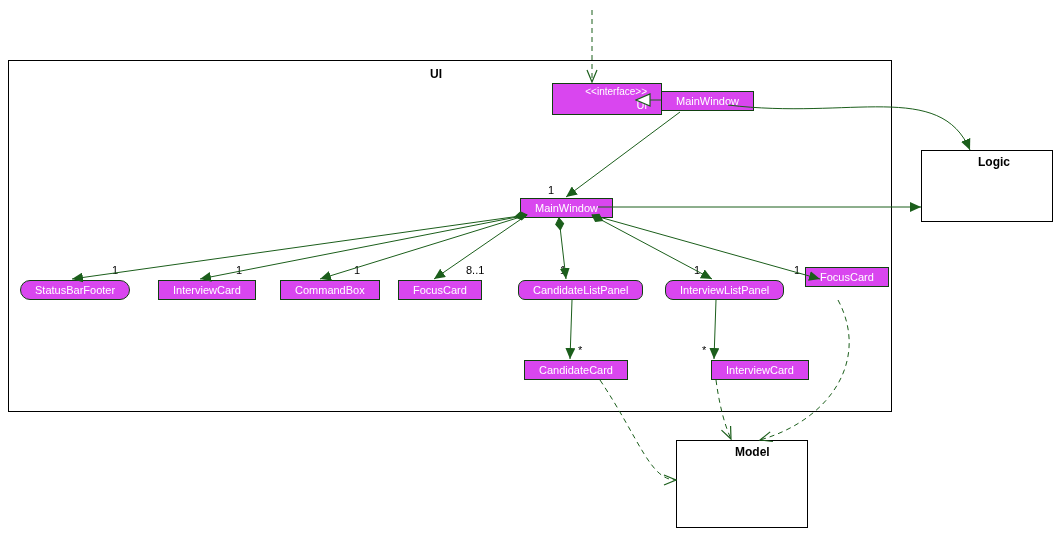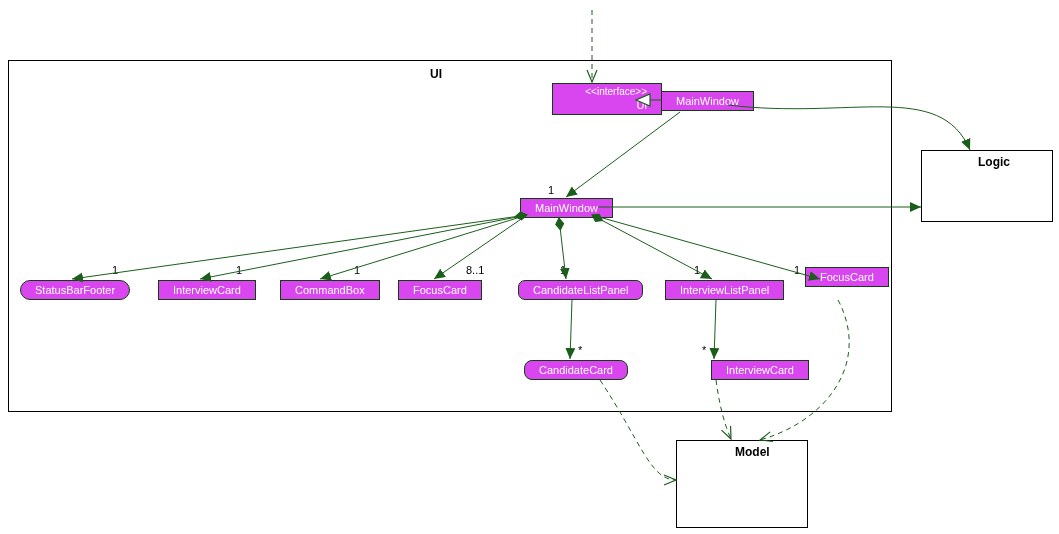--- a/index.html
+++ b/index.html
@@ -64,24 +64,24 @@
 
 <div class="class-box" style="left:661px; top:91px;"><span>MainWindow</span></div>
 
 <div class="class-box" style="left:520px; top:198px;"><span>MainWindow</span></div>
 
 <div class="class-box" style="left:20px; top:280px;border-radius:10px;"><span>StatusBarFooter</span></div>
 <div class="class-box" style="left:158px; top:280px;"><span>InterviewCard</span></div>
 <div class="class-box" style="left:280px; top:280px;"><span>CommandBox</span></div>
 <div class="class-box" style="left:398px; top:280px;"><span>FocusCard</span></div>
 <div class="class-box" style="left:518px; top:280px;border-radius:7px;"><span>CandidateListPanel</span></div>
-<div class="class-box" style="left:665px; top:280px;"><span>InterviewListPanel</span></div>
+<div class="class-box" style="left:665px; top:280px;border-radius:8px;"><span>InterviewListPanel</span></div>
 <div class="class-box" style="left:805px; top:267px;"><span>FocusCard</span></div>
 
-<div class="class-box" style="left:524px; top:360px;border-radius:8px;"><span>CandidateCard</span></div>
+<div class="class-box" style="left:524px; top:360px;"><span>CandidateCard</span></div>
 <div class="class-box" style="left:711px; top:360px;"><span>InterviewCard</span></div>
 
 <div class="mult-label" style="left:548px; top:184px;">1</div>
 <div class="mult-label" style="left:112px; top:264px;">1</div>
 <div class="mult-label" style="left:236px; top:264px;">1</div>
 <div class="mult-label" style="left:354px; top:264px;">1</div>
 <div class="mult-label" style="left:466px; top:264px;">8..1</div>
 <div class="mult-label" style="left:560px; top:264px;">1</div>
 <div class="mult-label" style="left:694px; top:264px;">1</div>
 <div class="mult-label" style="left:794px; top:264px;">1</div>

